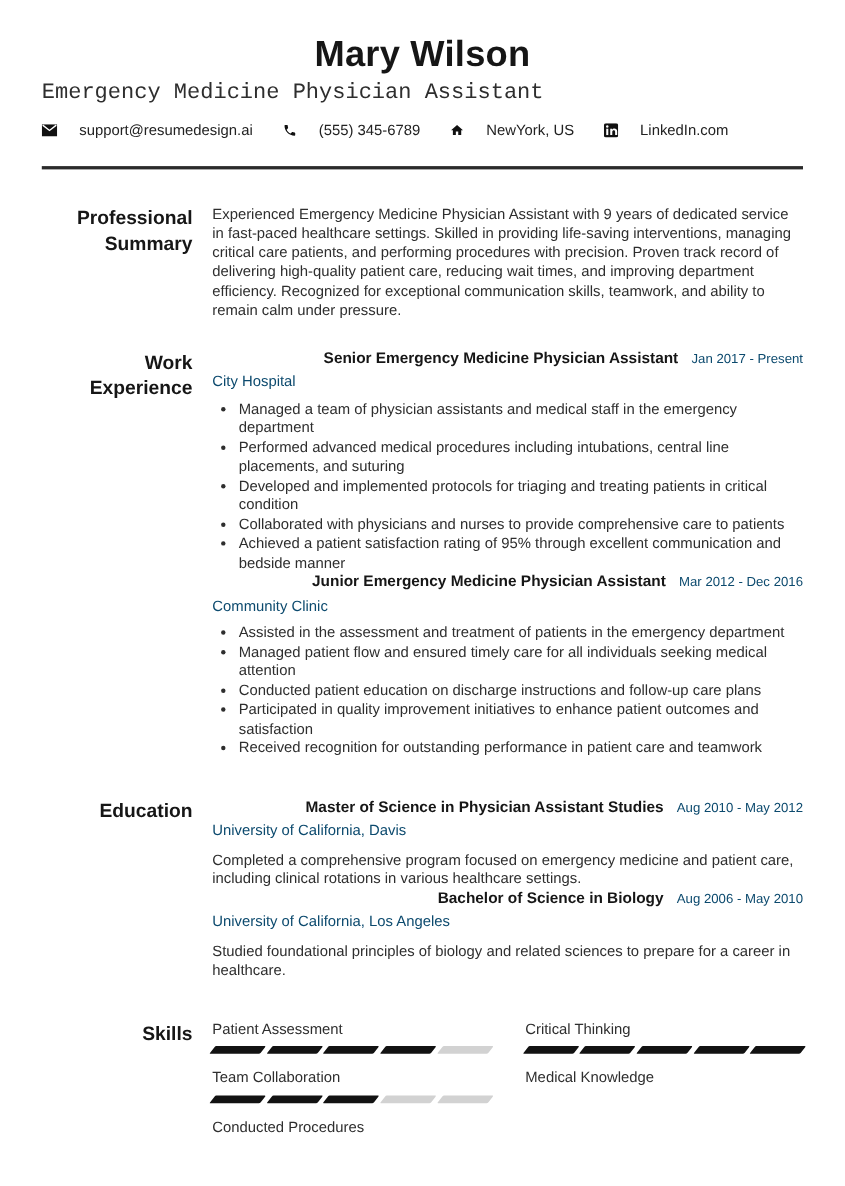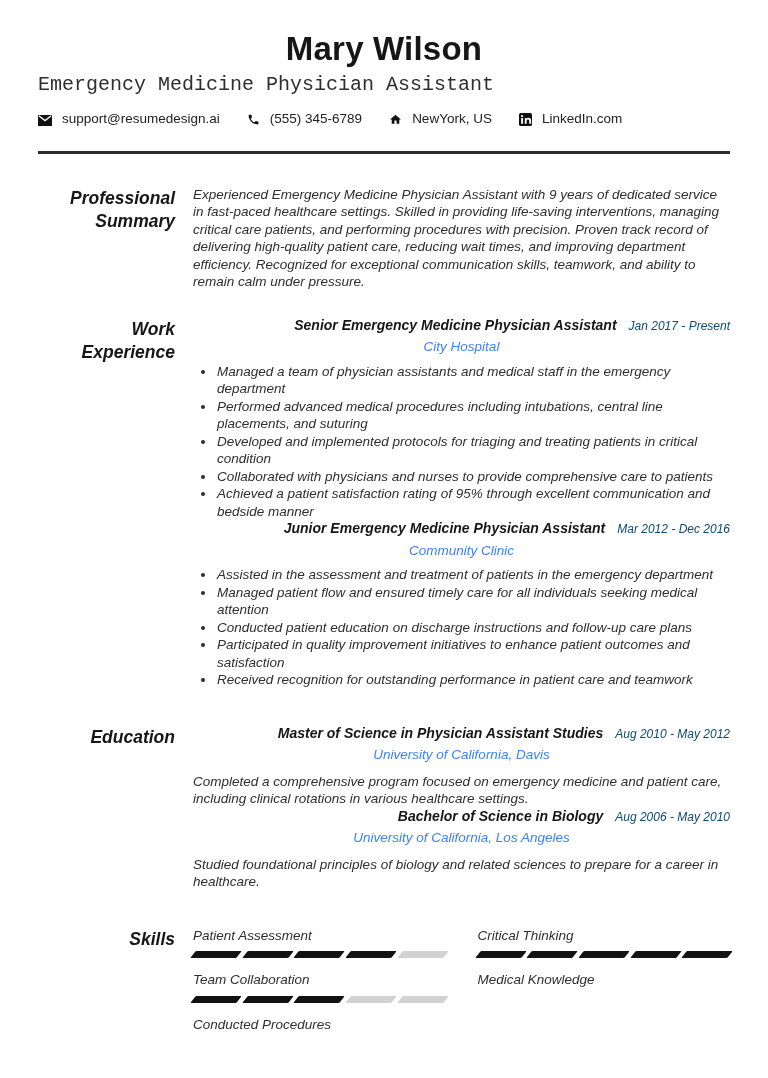--- a/index.html
+++ b/index.html
@@ -29,36 +29,35 @@
     font-family: Liberation Mono, monospace;
   }
   .contact-row {
     display: flex;
     align-items: center;
     gap: 27px;
     margin-top: 15px;
     font-size: 13.5px;
     color: #222;
   }
-  .contact-item { display: flex; align-items: flex-end; gap: 10px; }
+  .contact-item { display: flex; align-items: center; gap: 20px; }
   .contact-item svg { display: block; }
 
   .divider {
     height: 3px;
     background: var(--divider, #2b2b2b);
     margin-top: 25px;
   }
 
   
   .main { margin-top: 32px; }
   .section {
     display: grid;
     grid-template-columns: 137px 1fr;
     column-gap: 18px;
-    font-style: italic;
   }
   .section + .section { margin-top: 26px; }
   .section.gap-lg { margin-top: 36px; }
   .section-label {
     text-align: right;
     font-weight: 700;
     font-size: 17.5px;
     line-height: 1.3;
     color: var(--heading, #161616);
     padding-top: 1px;
@@ -67,21 +66,21 @@
 
   
   .entry + .entry { }
   .entry-head {
     display: flex;
     justify-content: flex-end;
     align-items: baseline;
   }
   .entry-title { font-size: 14px; font-weight: 700; color: var(--heading, #161616); }
   .entry-dates { font-size: 12px; color: #0c4a6e; white-space: nowrap; padding-left: 12px; }
-  .entry-org { font-size: 13.5px; margin-top: 3px; color: #3b82f6; text-align: center; }
+  .entry-org { font-size: 13.5px; margin-top: 3px; color: #0c4a6e; }
   .entry-desc { margin-top: 9px; }
   .bullets { margin-top: 7px; padding-left: 23px; }
   .bullets li { margin: 0; padding-left: 1px; }
 
   
   .skills-grid {
     display: grid;
     grid-template-columns: 1fr 1fr;
     column-gap: 32px;
   }

